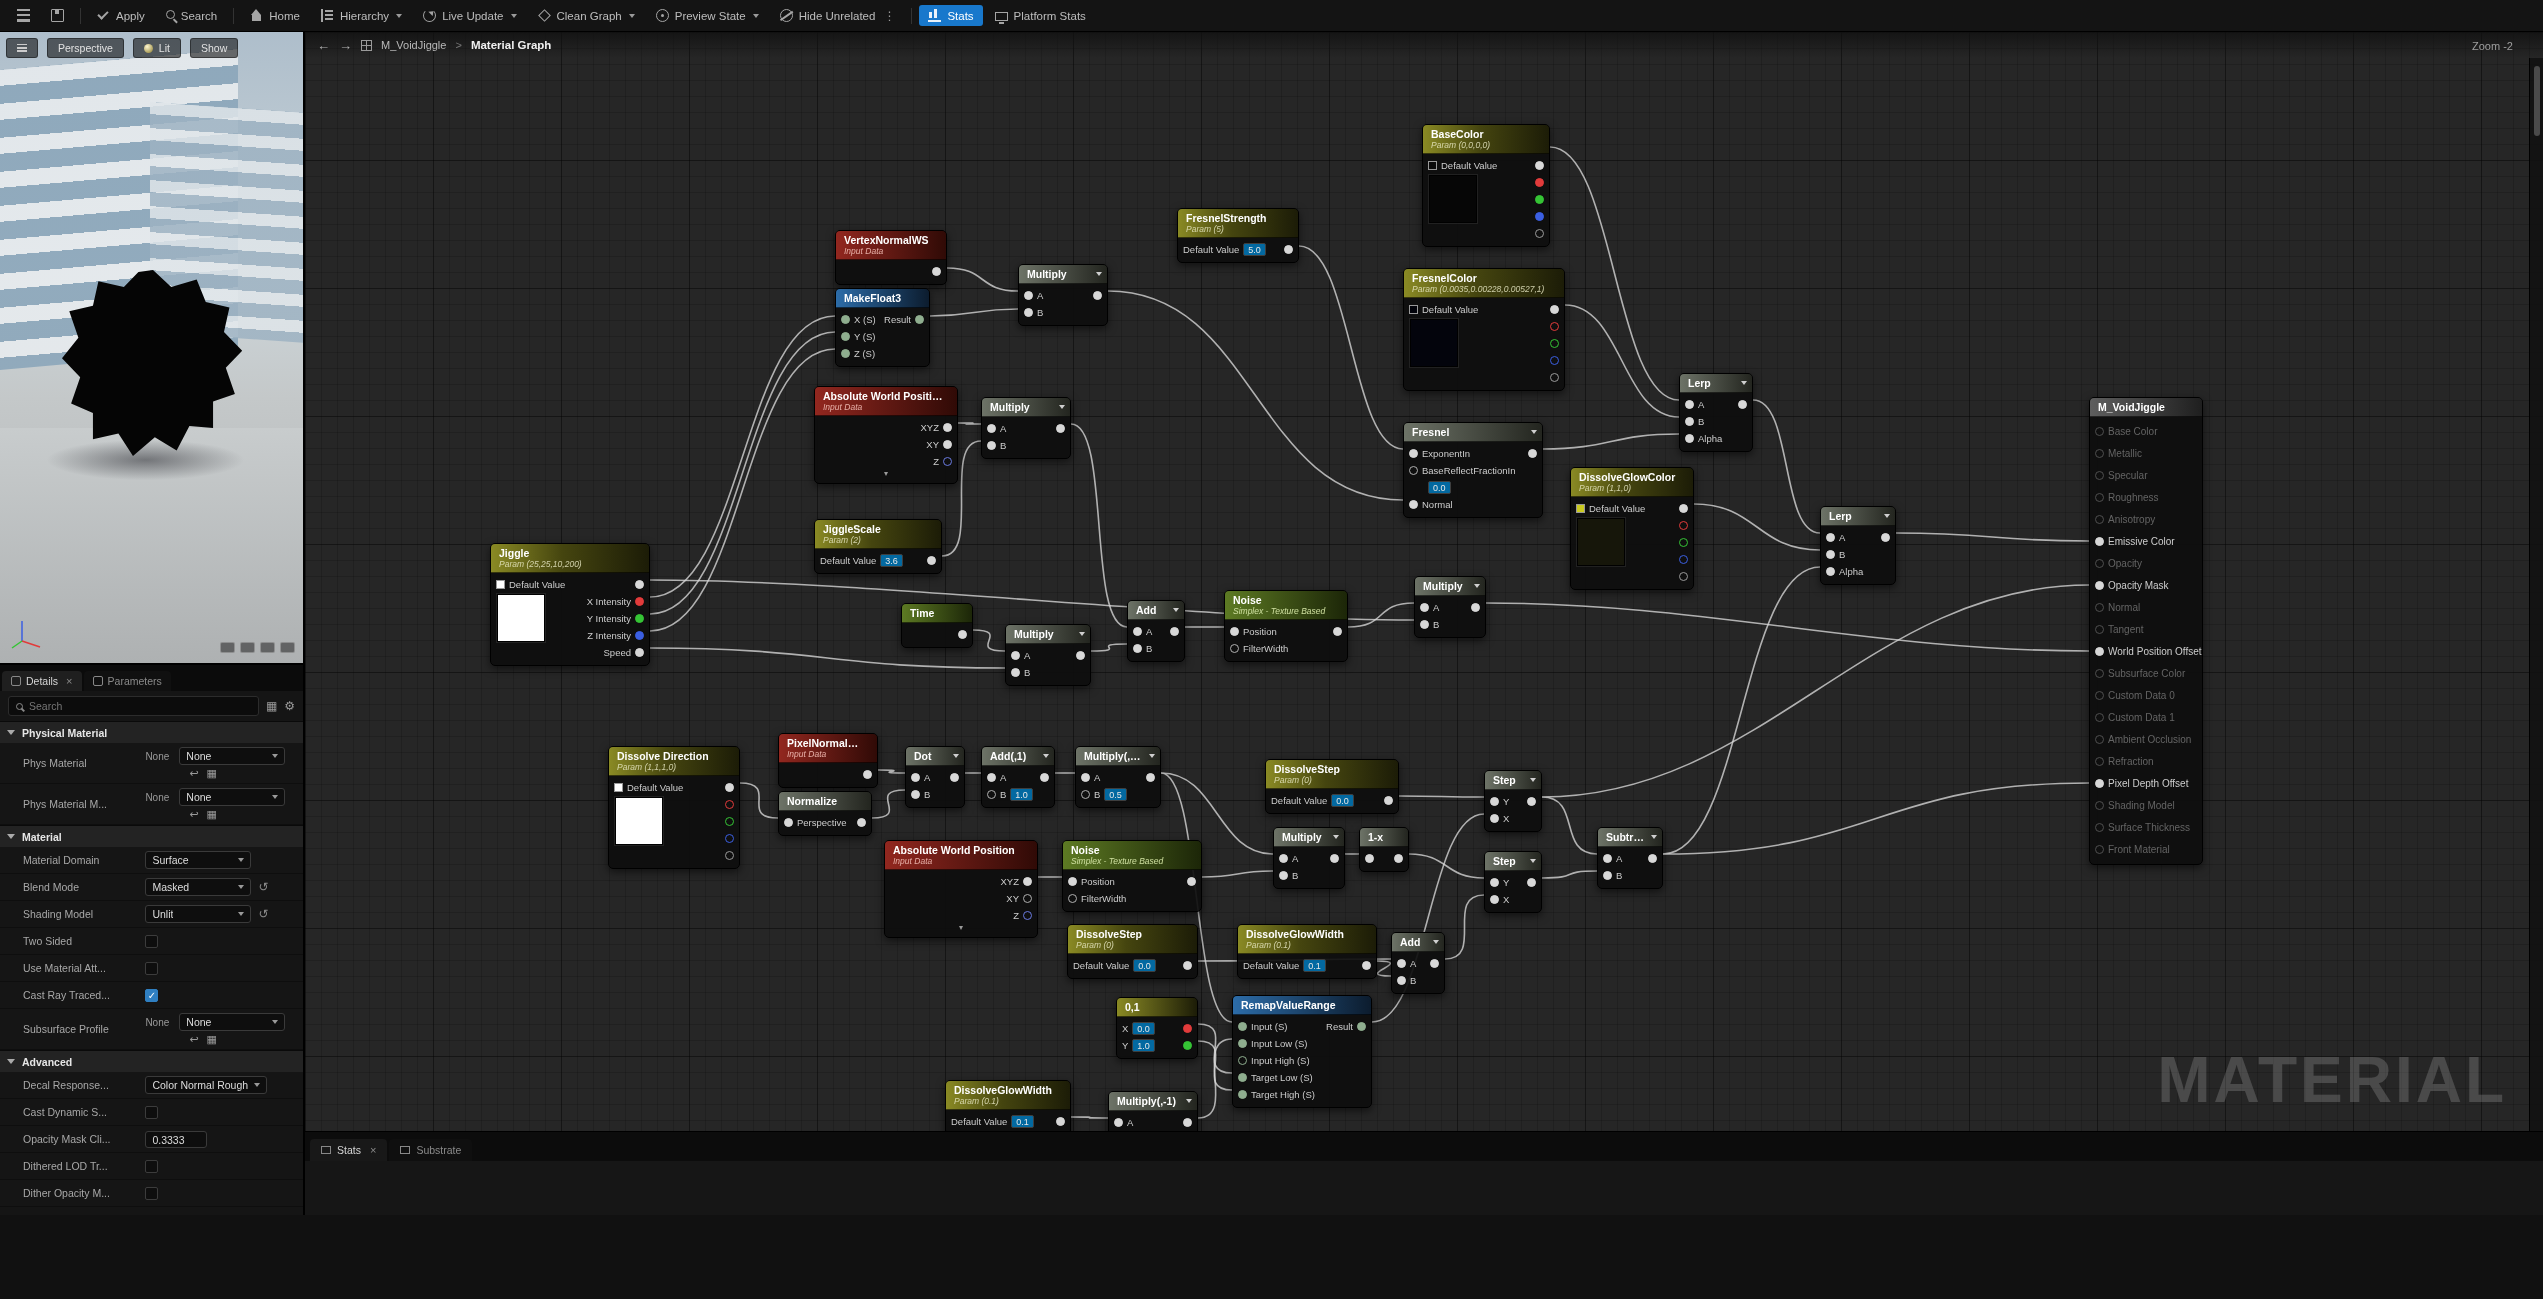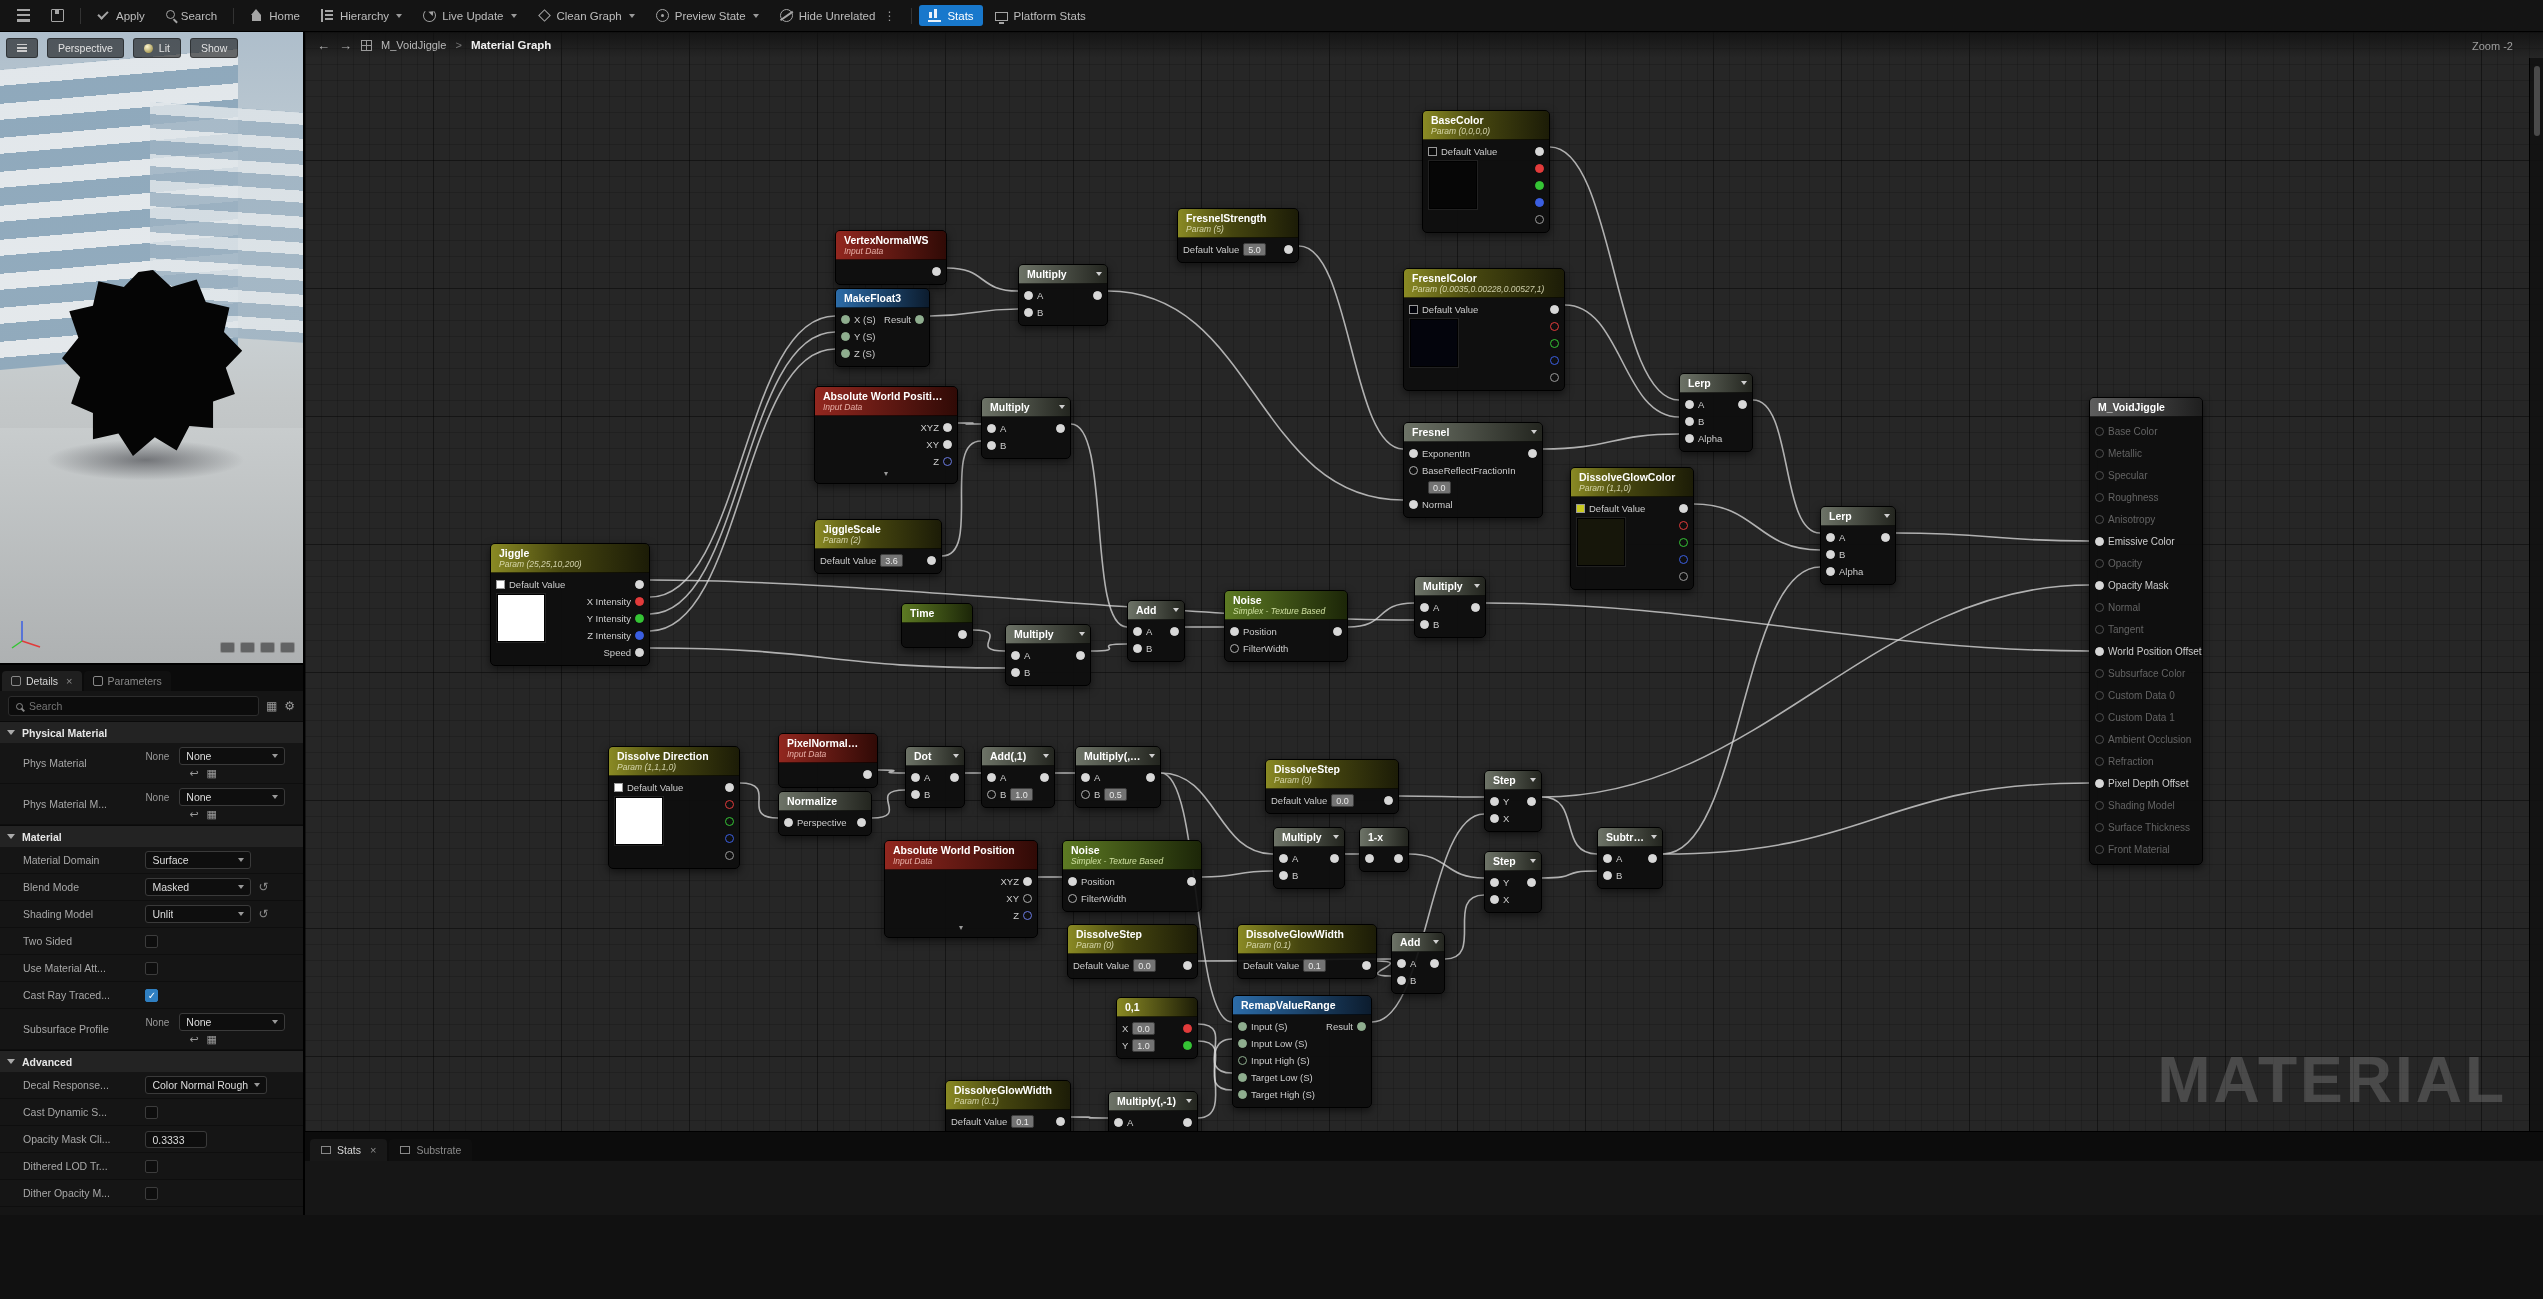--- a/index.html
+++ b/index.html
@@ -124,21 +124,21 @@
   .node-body.has-preview{min-height:76px}
   .nrow{display:flex;align-items:center;height:17px;padding:0 5px;gap:4px;font-size:9.5px}
   .kind-result .nrow{height:22px;font-size:10px}
   .nrow .sp{flex:1}
   .plabel{white-space:nowrap;color:#cdcdcd}
   .nrow.dim .plabel{color:#646464}
   .pin{width:9px;height:9px;border-radius:50%;border:1.5px solid var(--pc,#b0b0b0);flex:none}
   .pin.filled{background:var(--pc,#b0b0b0)}
   .nrow.dim .pin{border-color:#4f4f4f}
   .swatch{width:9px;height:9px;border:1px solid #999;flex:none}
-  .val{background:#737373;border:1px solid #3e3e3e;border-radius:2px;padding:0 4px;font-size:9px;color:#e8e8e8;height:13px;line-height:12px;white-space:nowrap}
+  .val{background:#0369a1;border:1px solid #3e3e3e;border-radius:2px;padding:0 4px;font-size:9px;color:#e8e8e8;height:13px;line-height:12px;white-space:nowrap}
   .nrow.indent{padding-left:24px}
   .preview{position:absolute;left:6px;top:21px;width:48px;height:48px;border:1px solid #000;box-shadow:0 0 0 1px rgba(255,255,255,.08)}
   .expander{text-align:center;color:#9a9a9a;font-size:8px;height:9px;line-height:8px}
 
   
   .stats-panel{position:absolute;left:0;right:0;bottom:0;height:84px;z-index:12;background:#161616;border-top:1px solid #000}
   .stats-tabs{height:29px;background:#0c0c0c;display:flex;align-items:flex-end;padding:2px 5px 0;gap:2px}
   .stab{display:flex;align-items:center;gap:6px;padding:5px 11px;background:#181818;color:#d5d5d5;font-size:10.5px;border-radius:4px 4px 0 0}
   .stab:not(.active){background:#0f0f0f;color:#8a8a8a}
   .stab-icon{width:10px;height:8px;border:1px solid #888;flex:none}
@@ -464,21 +464,21 @@
         <path d="M 893 929 C 989.5 929, 989.5 927, 1086 927" class="wire"></path>
         <path d="M 1072 929 C 1112 929, 1046 944, 1086 944" class="wire"></path>
         <path d="M 1140 927 C 1180 927, 1139 863, 1179 863" class="wire"></path>
         <path d="M 766 1085 C 806 1085, 763 1086, 803 1086" class="wire"></path>
         <path d="M 893 1086 C 933 1086, 887 1007, 927 1007" class="wire"></path>
         <path d="M 893 992 C 933 992, 887 1041, 927 1041" class="wire"></path>
         <path d="M 893 1009 C 933 1009, 887 1058, 927 1058" class="wire"></path>
         <path d="M 856 741 C 896 741, 887 990, 927 990" class="wire"></path>
       </svg>
     <div class="node-layer">
-        <div class="node kind-param" style="left: 1117px; top: 78px; width: 128px;">
+        <div class="node kind-param" style="left: 1117px; top: 92px; width: 128px;">
           <div class="node-header">
             <span class="node-title">BaseColor</span>
             <span class="node-sub">Param (0,0,0,0)</span>
           </div>
           <div class="node-body has-preview">
             <div class="nrow">
               <span class="swatch" style="background:#0a0a0a"></span>
               <span class="plabel">Default Value</span>
               <span class="sp"></span>
               <span class="pin out filled" style="--pc:#d8d8d8"></span>

